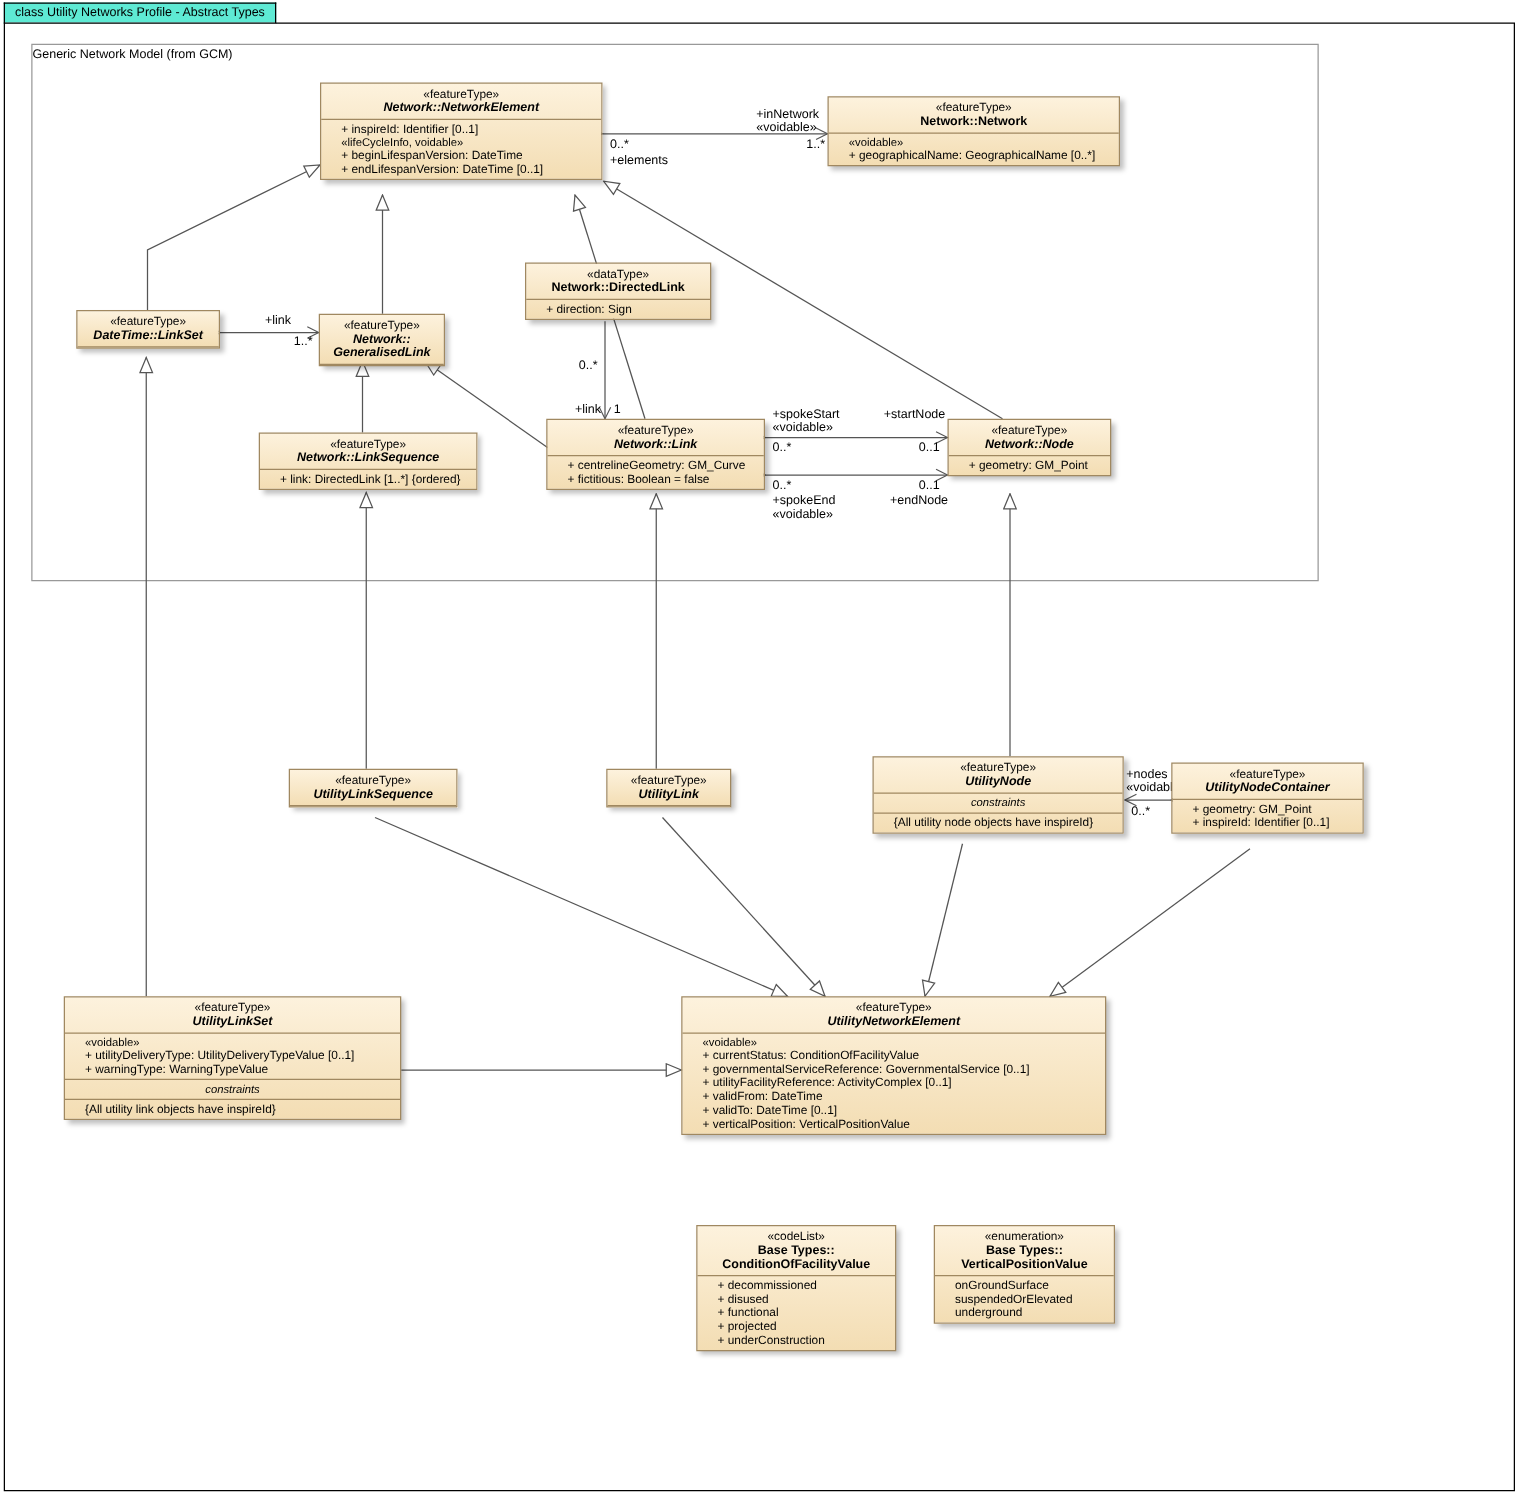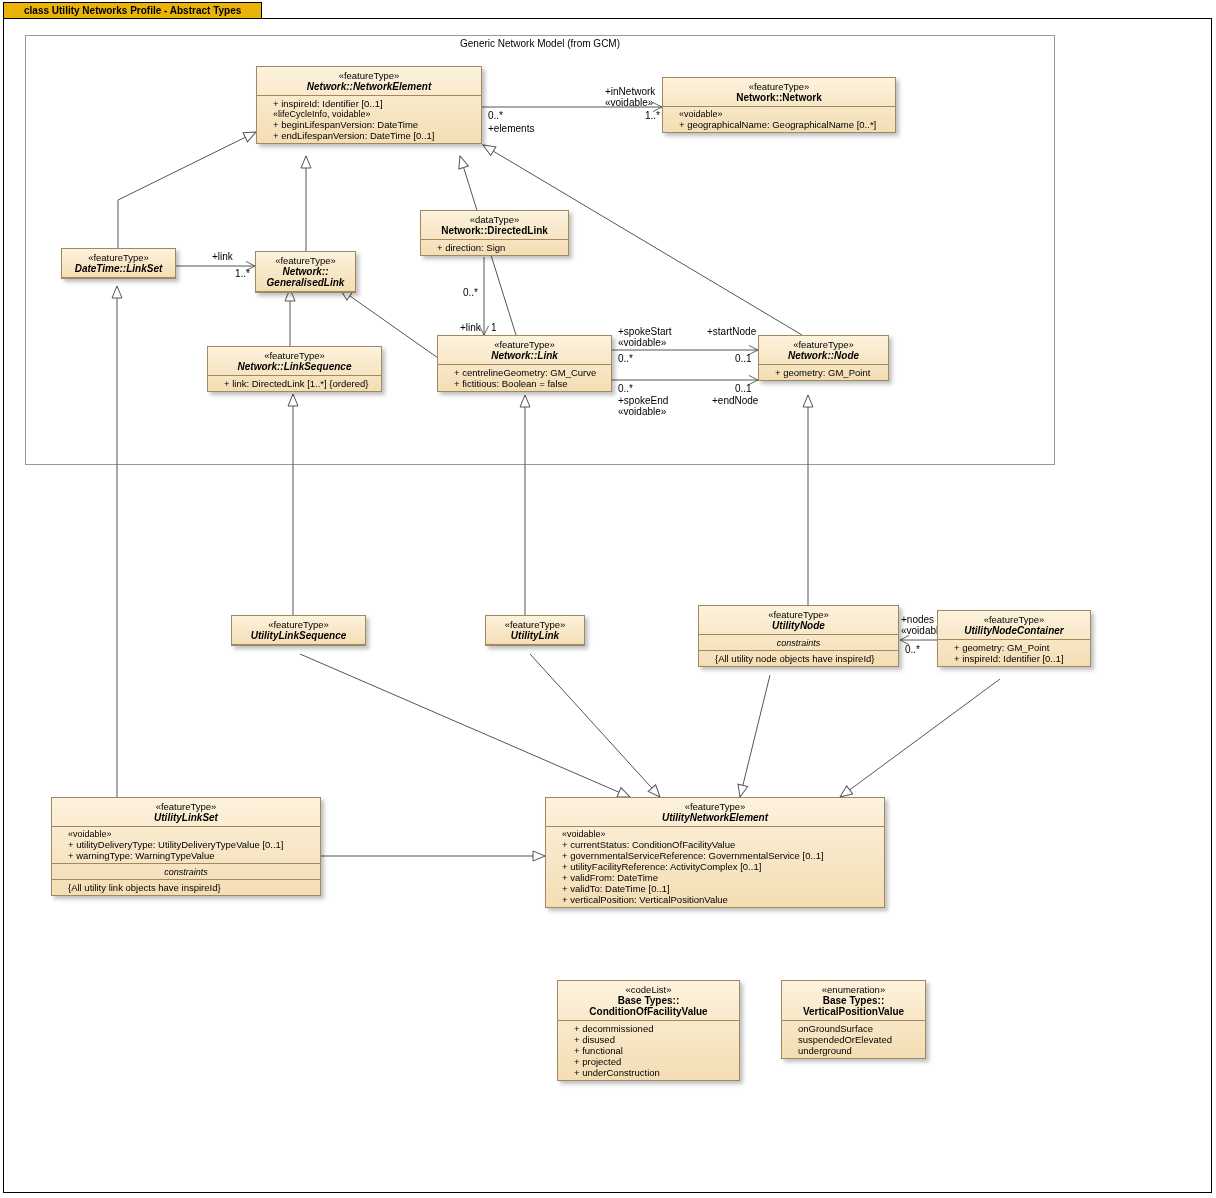--- a/index.html
+++ b/index.html
@@ -1,20 +1,20 @@
 <!DOCTYPE html>
 <html><head>
 <meta charset="utf-8">
 <style>
 html,body{margin:0;padding:0;background:#fff;font-family:Arial,Helvetica,sans-serif;font-size:10px;color:#000}
 .canvas{position:relative;width:1216px;height:1198px;background:#fff}
 .frame{position:absolute;border:1px solid #000;box-sizing:border-box}
-.tab{position:absolute;border:1px solid #000;border-bottom:1px solid #fff;background:#eab308;padding:2px 20px;font-weight:bold;font-size:10px;box-sizing:border-box}
+.tab{position:absolute;border:1px solid #000;border-bottom:1px solid #fff;background:#5eead4;padding:2px 8px;font-weight:normal;font-size:10px;box-sizing:border-box}
 .pkg{position:absolute;border:1px solid #999;box-sizing:border-box}
-.pkg-title{text-align:center;font-size:10px;padding:2px 0}
+.pkg-title{font-size:10px;padding:2px 0}
 .cls{position:absolute;background:linear-gradient(#fdf2dd,#f3ddb3);border:1px solid #a08860;box-shadow:3px 3px 4px rgba(0,0,0,.25);box-sizing:border-box}
 .cls .hdr{border-bottom:1px solid #a08860;padding:3px 4px;text-align:center}
 .cls .stereo{font-size:9.5px}
 .cls .name{font-weight:bold;font-size:10px}
 .cls .italic{font-style:italic}
 .cls .sect{border-bottom:1px solid #a08860;padding:2px 16px;font-size:9.5px}
 .cls .sect:last-child{border-bottom:none}
 .cls .sect .sh{font-size:9px}
 .cls .attr{white-space:nowrap}
 .lbl{position:absolute;font-size:10px;white-space:nowrap}
@@ -253,36 +253,36 @@
       <div class="sh">«voidable»</div>
       <div class="attr">+   currentStatus: ConditionOfFacilityValue</div>
       <div class="attr">+   governmentalServiceReference: GovernmentalService [0..1]</div>
       <div class="attr">+   utilityFacilityReference: ActivityComplex [0..1]</div>
       <div class="attr">+   validFrom: DateTime</div>
       <div class="attr">+   validTo: DateTime [0..1]</div>
       <div class="attr">+   verticalPosition: VerticalPositionValue</div>
     </div>
   </div>
 
-  <div class="cls" style="left:557px;top:980px;width:183px">
+  <div class="cls" style="left:557px;top:980px;width:160px">
     <div class="hdr">
         <div class="stereo">«codeList»</div>
         <div class="name" style="white-space:pre-line">Base Types::
 ConditionOfFacilityValue</div>
       </div>
     <div class="sect">
       <div class="attr">+   decommissioned</div>
       <div class="attr">+   disused</div>
       <div class="attr">+   functional</div>
       <div class="attr">+   projected</div>
       <div class="attr">+   underConstruction</div>
     </div>
   </div>
 
-  <div class="cls" style="left:781px;top:980px;width:145px">
+  <div class="cls" style="left:747px;top:980px;width:145px">
     <div class="hdr">
         <div class="stereo">«enumeration»</div>
         <div class="name" style="white-space:pre-line">Base Types::
 VerticalPositionValue</div>
       </div>
     <div class="sect">
       <div class="attr">   onGroundSurface</div>
       <div class="attr">   suspendedOrElevated</div>
       <div class="attr">   underground</div>
     </div>

